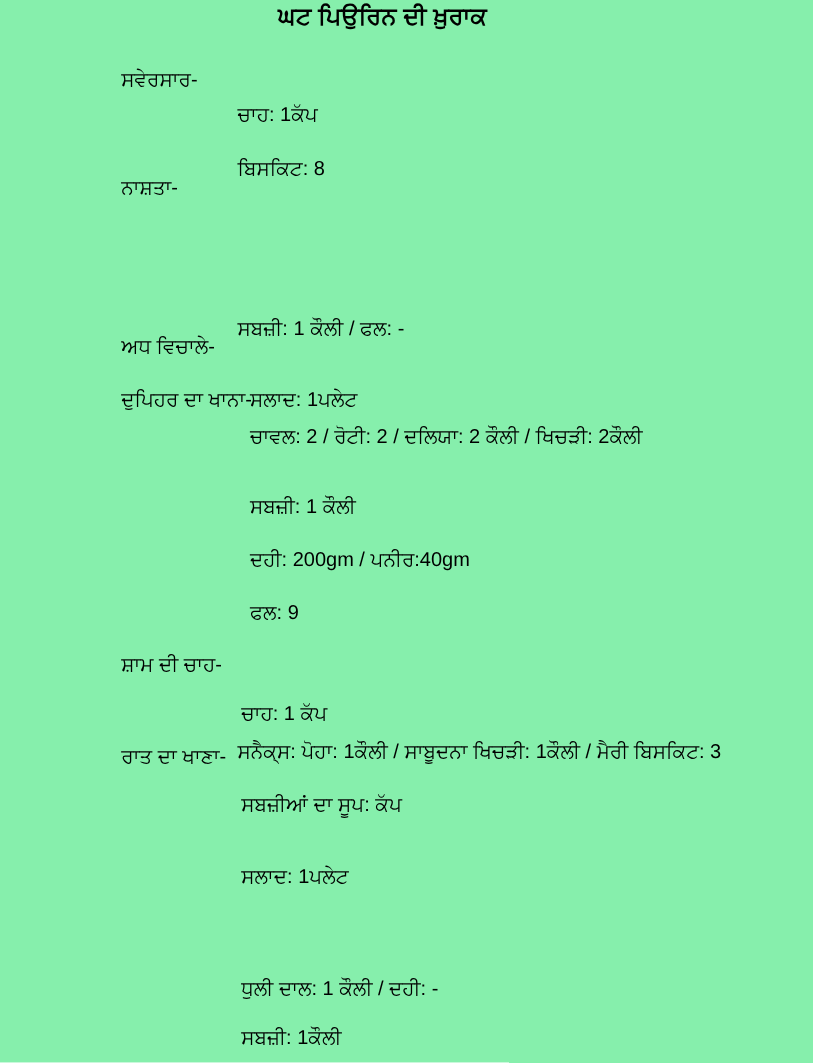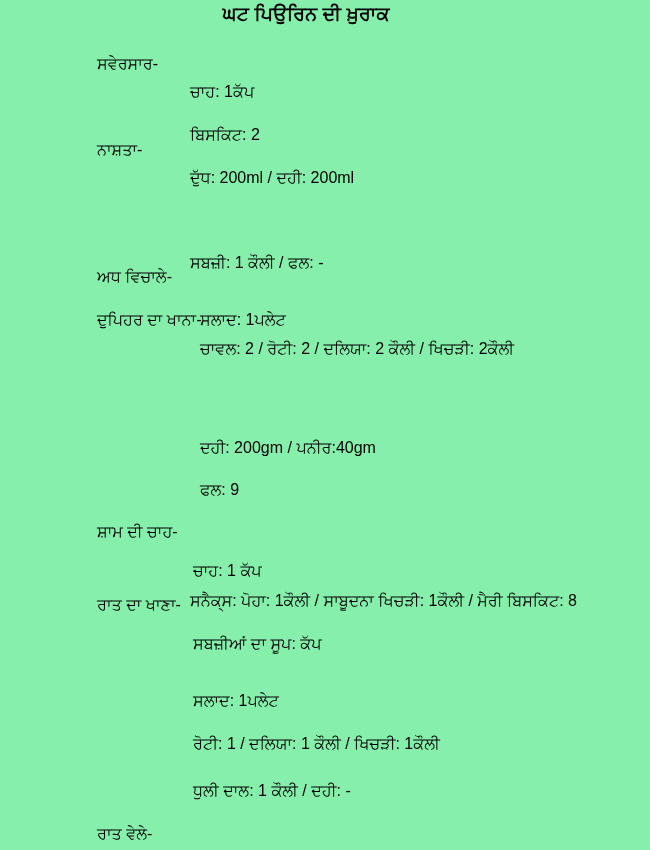--- a/index.html
+++ b/index.html
@@ -54,80 +54,78 @@
 <div class="page">
 
   <div class="doc-title">ਘਟ ਪਿਉਰਿਨ ਦੀ ਖ਼ੁਰਾਕ</div>
 
   <div class="row" style="top:55px">
     <span class="meal-label">ਸਵੇਰਸਾਰ-</span>
     <span class="meal-value v-a">ਚਾਹ:  1ਕੱਪ</span>
   </div>
 
   <div class="row" style="top:98px">
-    <span class="meal-value v-a">ਬਿਸਕਿਟ: 2</span>
+    <span class="meal-value v-a">ਬਿਸਕਿਟ: 8</span>
   </div>
 
   <div class="row" style="top:141px">
     <span class="meal-label">ਨਾਸ਼ਤਾ-</span>
-    <span class="meal-value v-a">ਦੁੱਧ: 200ml / ਦਹੀ: 200ml</span>
   </div>
 
 
   <div class="row" style="top:226px">
     <span class="meal-value v-a">ਸਬਜ਼ੀ: 1 ਕੌਲੀ / ਫਲ: -</span>
   </div>
 
   <div class="row" style="top:268px">
     <span class="meal-label">ਅਧ ਵਿਚਾਲੇ-</span>
   </div>
 
   <div class="row" style="top:311px">
     <span class="meal-label">ਦੁਪਿਹਰ ਦਾ ਖਾਨਾ-</span>
     <span class="meal-value v-b">ਸਲਾਦ:  1ਪਲੇਟ</span>
   </div>
 
   <div class="row" style="top:340px">
     <span class="meal-value v-b">ਚਾਵਲ: 2 / ਰੋਟੀ: 2 / ਦਲਿਯਾ: 2 ਕੌਲੀ / ਖਿਚੜੀ: 2ਕੌਲੀ</span>
   </div>
 
+  <div class="row" style="top:396px">
+    <span class="meal-value v-b">ਸਬਜ਼ੀ: 1 ਕੌਲੀ</span>
+  </div>
 
   <div class="row" style="top:439px">
     <span class="meal-value v-b">ਦਹੀ: 200gm / ਪਨੀਰ:40gm</span>
   </div>
 
   <div class="row" style="top:481px">
     <span class="meal-value v-b">ਫਲ: 9</span>
   </div>
 
   <div class="row" style="top:523px">
     <span class="meal-label">ਸ਼ਾਮ ਦੀ ਚਾਹ-</span>
     <span class="meal-value v-c">ਚਾਹ: 1 ਕੱਪ</span>
   </div>
 
   <div class="row" style="top:564px">
-    <span class="meal-value v-a">ਸਨੈਕ੍ਸ: ਪੋਹਾ: 1ਕੌਲੀ / ਸਾਬੂਦਨਾ ਖਿਚੜੀ: 1ਕੌਲੀ / ਮੈਰੀ ਬਿਸਕਿਟ: 8</span>
+    <span class="meal-value v-a">ਸਨੈਕ੍ਸ: ਪੋਹਾ: 1ਕੌਲੀ / ਸਾਬੂਦਨਾ ਖਿਚੜੀ: 1ਕੌਲੀ / ਮੈਰੀ ਬਿਸਕਿਟ: 3</span>
   </div>
 
   <div class="row" style="top:596px">
     <span class="meal-label">ਰਾਤ ਦਾ ਖਾਣਾ-</span>
     <span class="meal-value v-c">ਸਬਜ਼ੀਆਂ ਦਾ ਸੂਪ: ਕੱਪ</span>
   </div>
 
   <div class="row" style="top:653px">
     <span class="meal-value v-c">ਸਲਾਦ:  1ਪਲੇਟ</span>
   </div>
 
-  <div class="row" style="top:696px">
-    <span class="meal-value v-c">ਰੋਟੀ: 1 / ਦਲਿਯਾ: 1 ਕੌਲੀ / ਖਿਚੜੀ: 1ਕੌਲੀ</span>
-  </div>
 
   <div class="row" style="top:743px">
     <span class="meal-value v-c">ਧੁਲੀ ਦਾਲ: 1 ਕੌਲੀ / ਦਹੀ: -</span>
   </div>
 
+  <div class="row" style="top:782px">
+    <span class="meal-value v-c">ਸਬਜ਼ੀ:  1ਕੌਲੀ</span>
+  </div>
 
-  <div class="row" style="top:825px">
-    <span class="meal-label">ਰਾਤ ਵੇਲੇ-</span>
-    <span class="meal-value v-c">ਦੁੱਧ:150ml</span>
-  </div>
 
 </div>
 
 </body></html>

